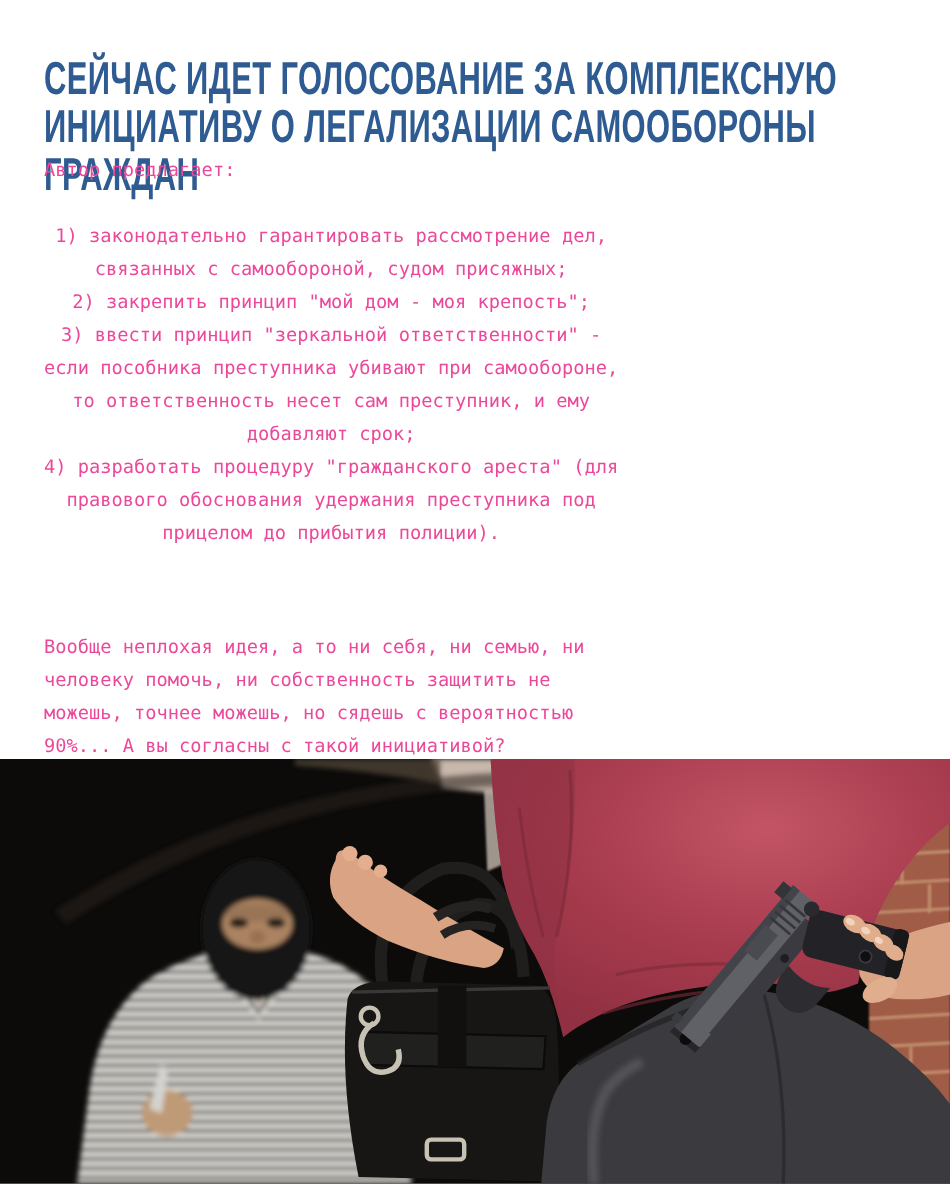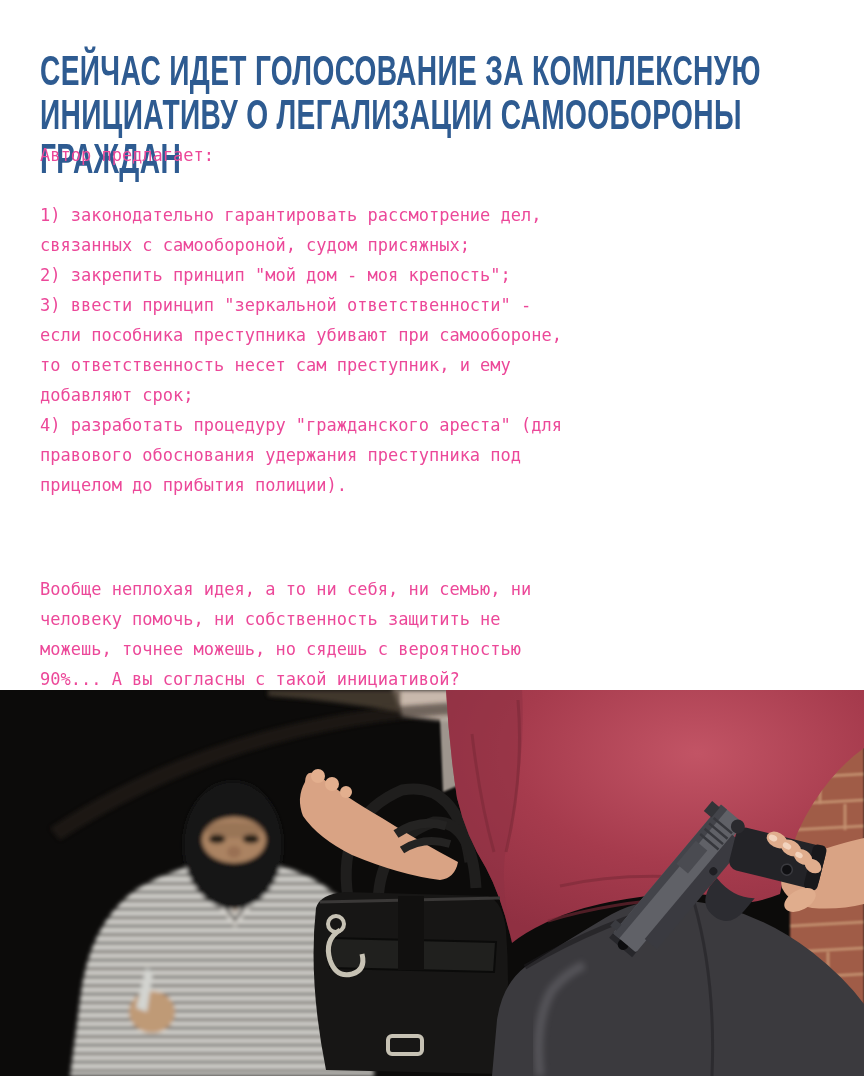--- a/index.html
+++ b/index.html
@@ -27,21 +27,21 @@
     transform-origin:0 50%;
   }
   .bodytext{
     position:absolute;left:40px;
     font-size:17px;line-height:30px;
     color:#ec4899;
     white-space:pre-line;
     letter-spacing:0;
   }
   .intro{top:140px;}
-  .list{top:200px;}
+  .list{top:200px;text-align:center;}
   .outro{top:574px;}
   .photo{
     position:absolute;left:0;top:690px;
     width:864px;height:386px;
     background:#0c0b0a;
   }
   .photo svg{display:block;}
 </style>
 </head>
 <body>

